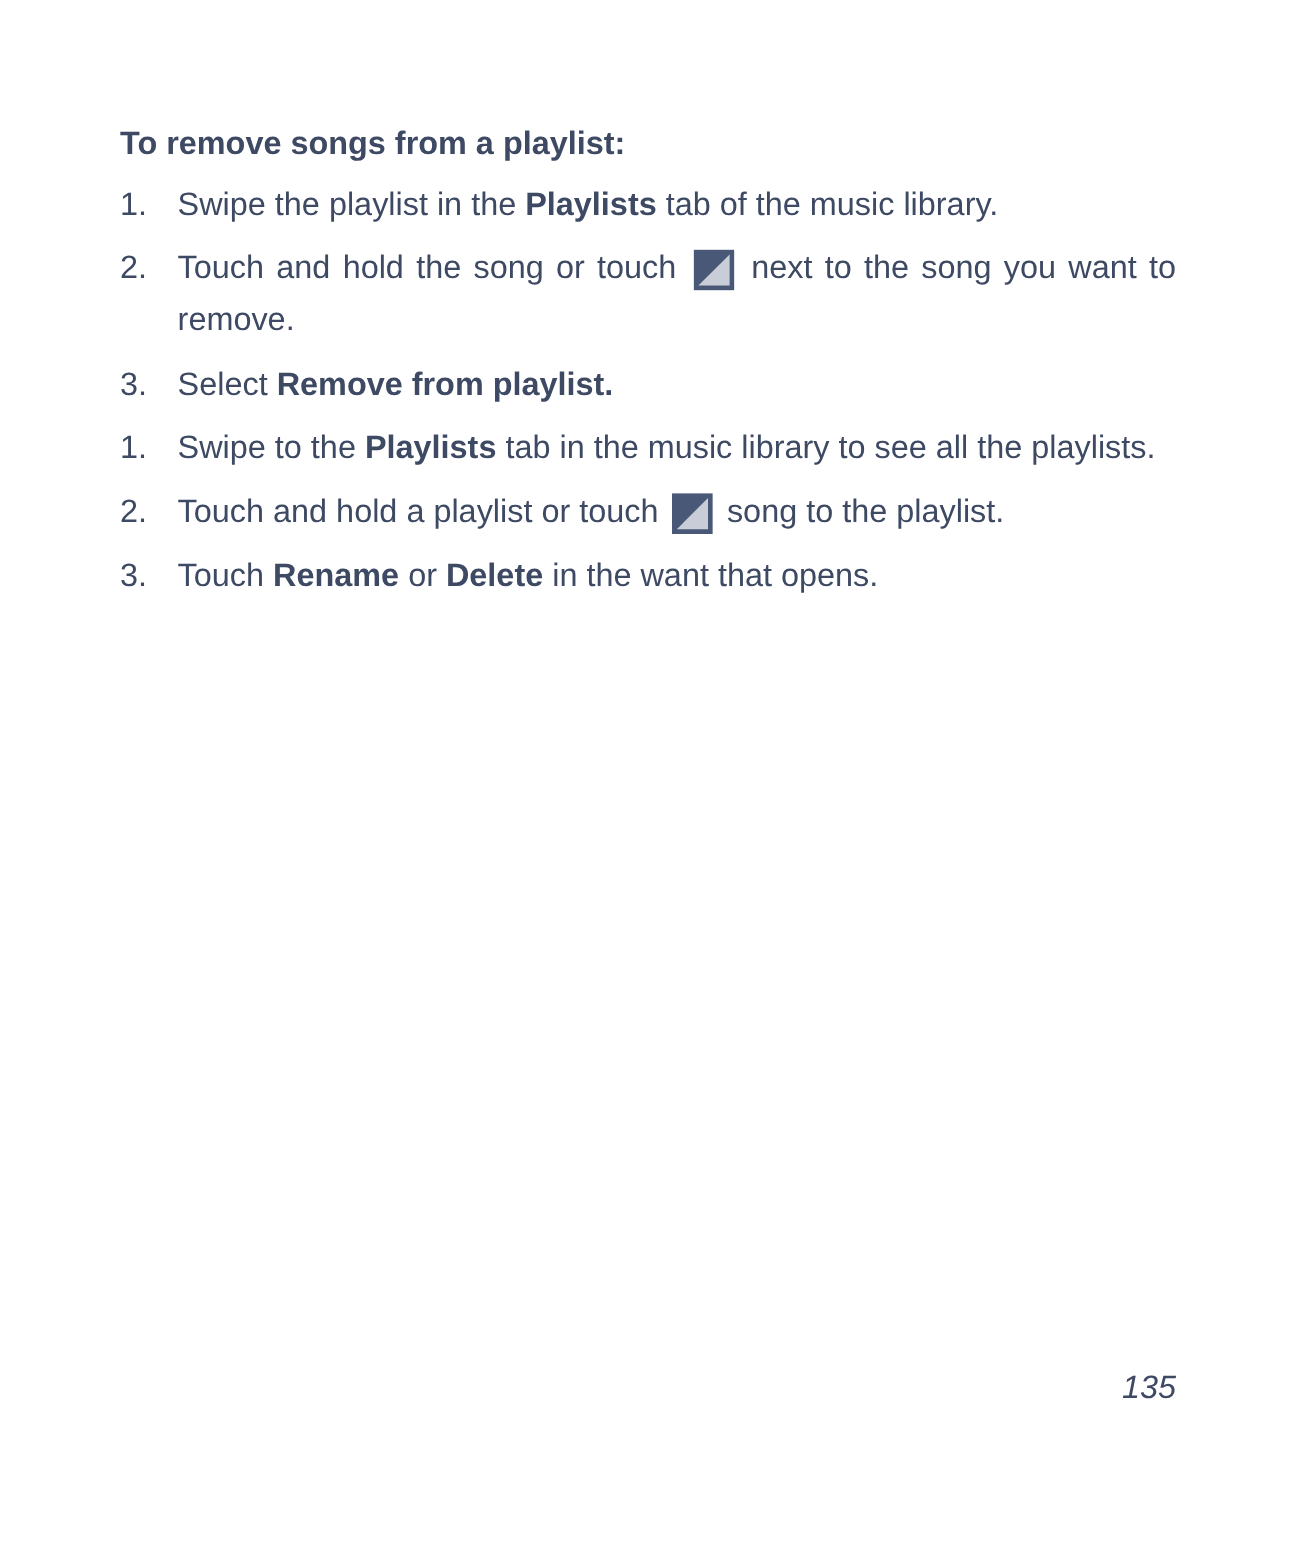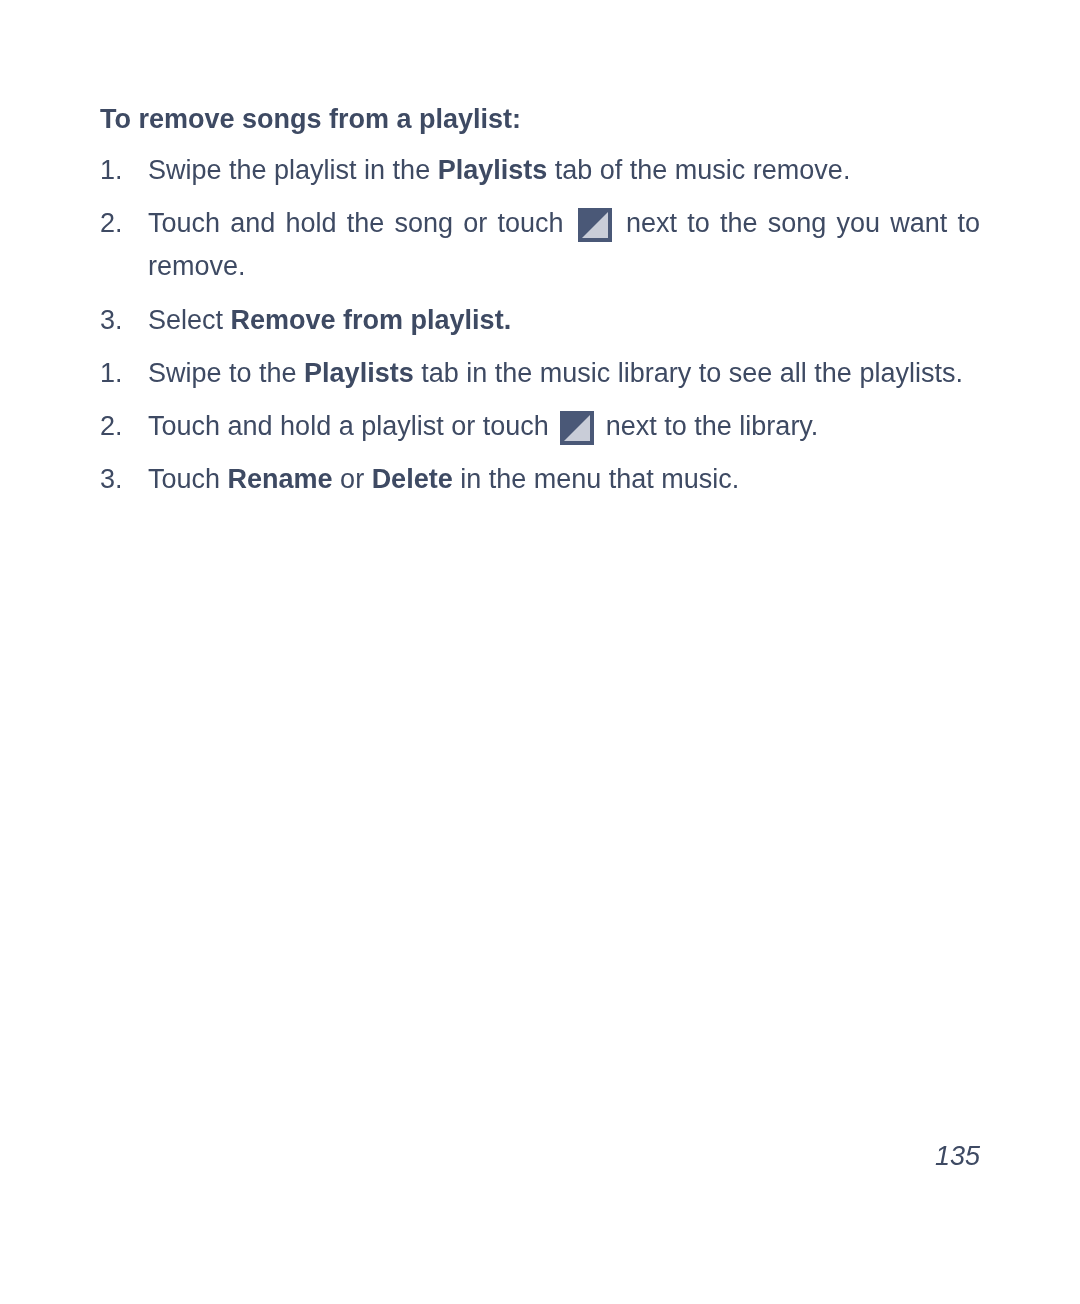--- a/index.html
+++ b/index.html
@@ -62,21 +62,21 @@
 </head>
 <body>
 
 <div class="page">
 
   <p class="heading">To remove songs from a playlist:</p>
 
   <ol class="steps">
     <li>
       <span class="num">1.</span>
-      <span>Swipe the playlist in the </span><span class="bold">Playlists</span><span> tab of the music remove.</span>
+      <span>Swipe the playlist in the </span><span class="bold">Playlists</span><span> tab of the music library.</span>
     </li>
     <li class="justify">
       <span class="num">2.</span>
       <span>Touch and hold the song or touch </span><span class="icon-wrap"><svg width="34" height="34" viewBox="0 0 34 34">
             <rect x="0" y="0" width="34" height="34" fill="#4a5877"></rect>
             <polygon points="4,30 30,4 30,30" fill="#c9cdd8"></polygon>
           </svg></span><span> next to the song you want to remove.</span>
     </li>
     <li>
       <span class="num">3.</span>
@@ -88,22 +88,22 @@
   <ol class="steps">
     <li class="justify">
       <span class="num">1.</span>
       <span>Swipe to the </span><span class="bold">Playlists</span><span> tab in the music library to see all the playlists.</span>
     </li>
     <li>
       <span class="num">2.</span>
       <span>Touch and hold a playlist or touch </span><span class="icon-wrap"><svg width="34" height="34" viewBox="0 0 34 34">
             <rect x="0" y="0" width="34" height="34" fill="#4a5877"></rect>
             <polygon points="4,30 30,4 30,30" fill="#c9cdd8"></polygon>
-          </svg></span><span> next to the library.</span>
+          </svg></span><span> song to the playlist.</span>
     </li>
     <li>
       <span class="num">3.</span>
-      <span>Touch </span><span class="bold">Rename</span><span> or </span><span class="bold">Delete</span><span> in the menu that music.</span>
+      <span>Touch </span><span class="bold">Rename</span><span> or </span><span class="bold">Delete</span><span> in the want that opens.</span>
     </li>
   </ol>
 
   <div class="page-number">135</div>
 </div>
 
 </body></html>

